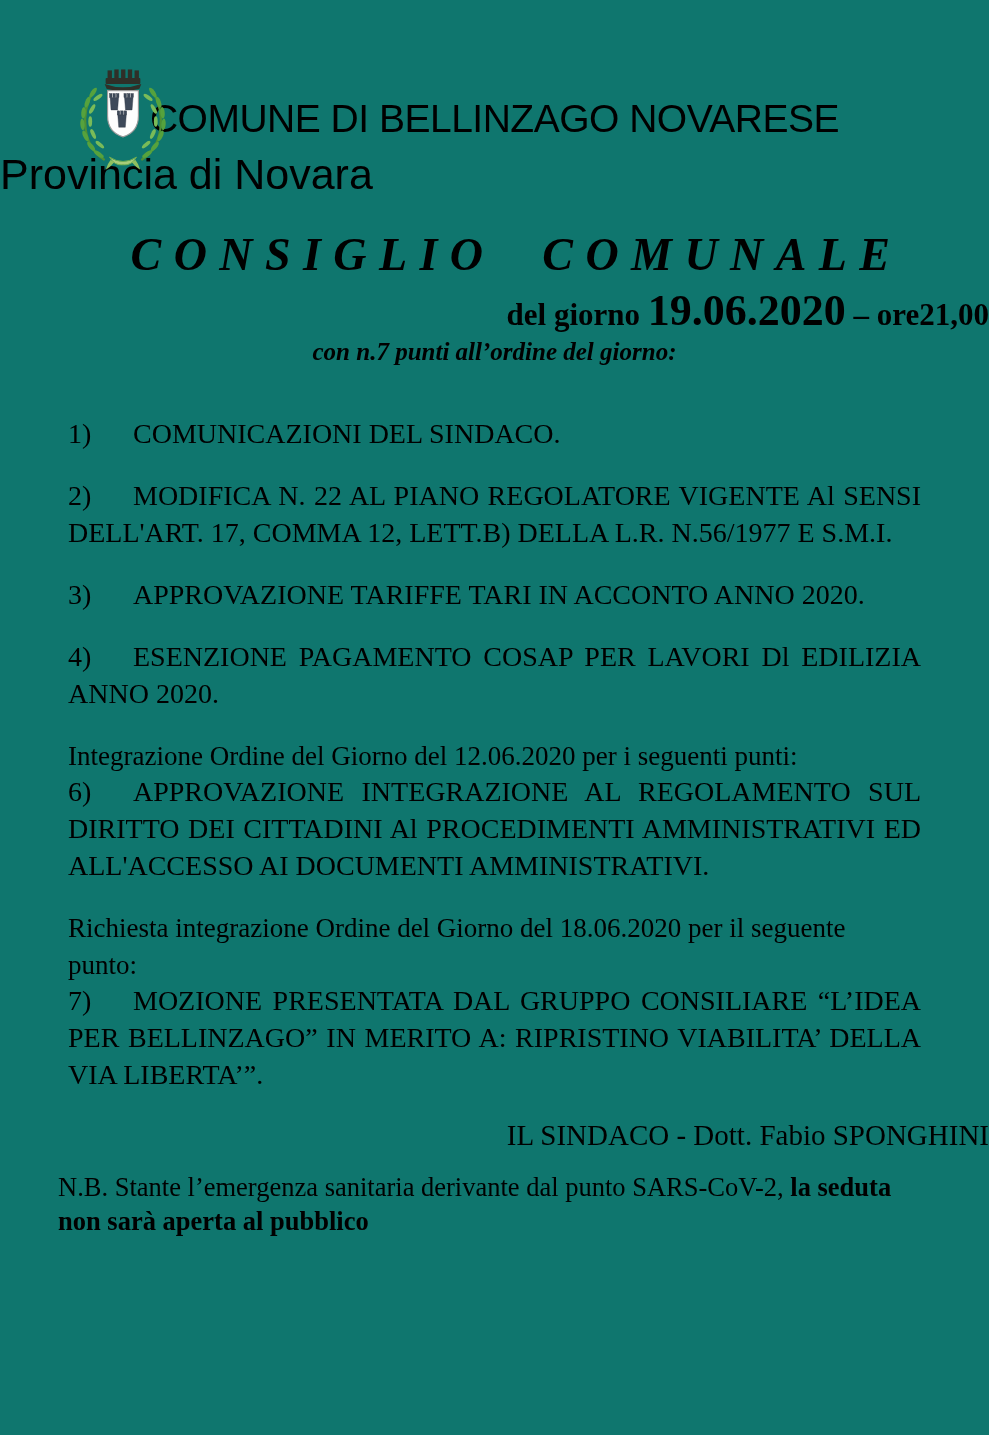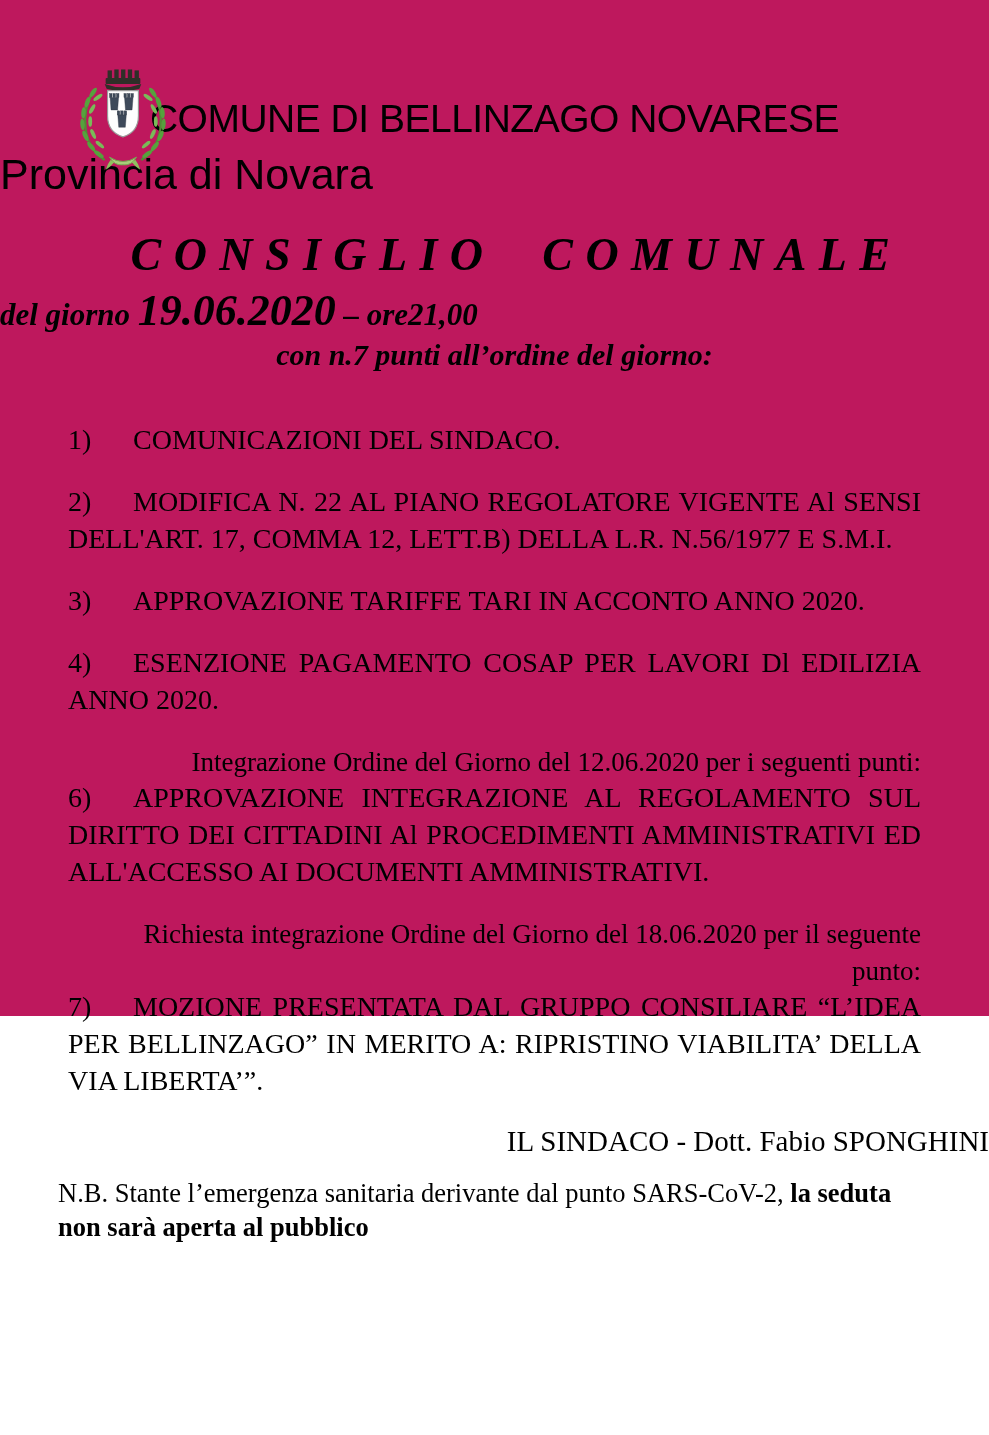--- a/index.html
+++ b/index.html
@@ -4,21 +4,21 @@
 <style>
   * { margin:0; padding:0; box-sizing:border-box; }
   html,body { background:#ffffff; }
   body {
     width:989px; height:1435px;
     color:#000;
     font-family:"Liberation Serif", serif;
     position:relative;
     overflow:hidden;
   }
-  .page { position:relative; width:989px; height:1016px; background:#be185d; }
+  .page { position:relative; width:989px; height:1435px; background:#0f766e; }
 
   
   .crest {
     position:absolute; left:70px; top:64px;
     width:106px; height:114px;
   }
   .muni-name {
     padding-top:98px;
     text-align:center;
     font-family:"Liberation Sans", sans-serif;
@@ -42,52 +42,52 @@
     font-style:italic;
     font-weight:bold;
     font-size:46px;
     letter-spacing:0.27em;
     word-spacing:0.5em;
     white-space:nowrap;
     padding-left:44px;
   }
   .date-line {
     margin-top:4px;
-    text-align:left;
-    font-style:italic;
+    text-align:right;
     font-weight:bold;
     font-size:31px;
     white-space:nowrap;
+    padding-left:24px;
   }
   .date-line .date-big { font-size:44px; }
   .subtitle {
     text-align:center;
     font-style:italic;
     font-weight:bold;
-    font-size:30px;
+    font-size:25px;
     margin-top:2px;
     white-space:nowrap;
   }
 
   
   .agenda {
     margin:50px 68px 0 68px;
     font-size:28px;
   }
   .item {
     text-align:justify;
     line-height:1.32;
     margin-bottom:25px;
   }
   .item .num { display:inline-block; width:65px; }
   .preamble {
     font-size:27px;
     line-height:1.35;
     margin-bottom:0;
-    text-align:right;
+    text-align:left;
   }
 
   
   .signature {
     margin-top:6px;
     text-align:right;
     font-size:29px;
   }
   .note {
     margin:18px 52px 0 58px;

